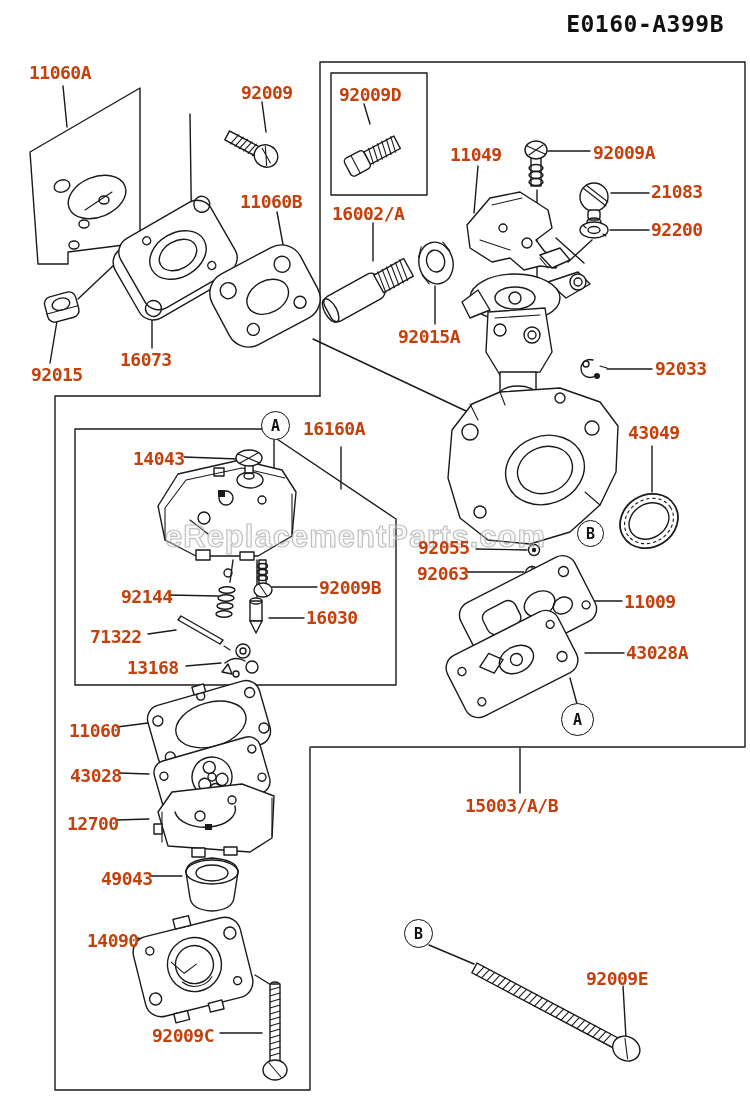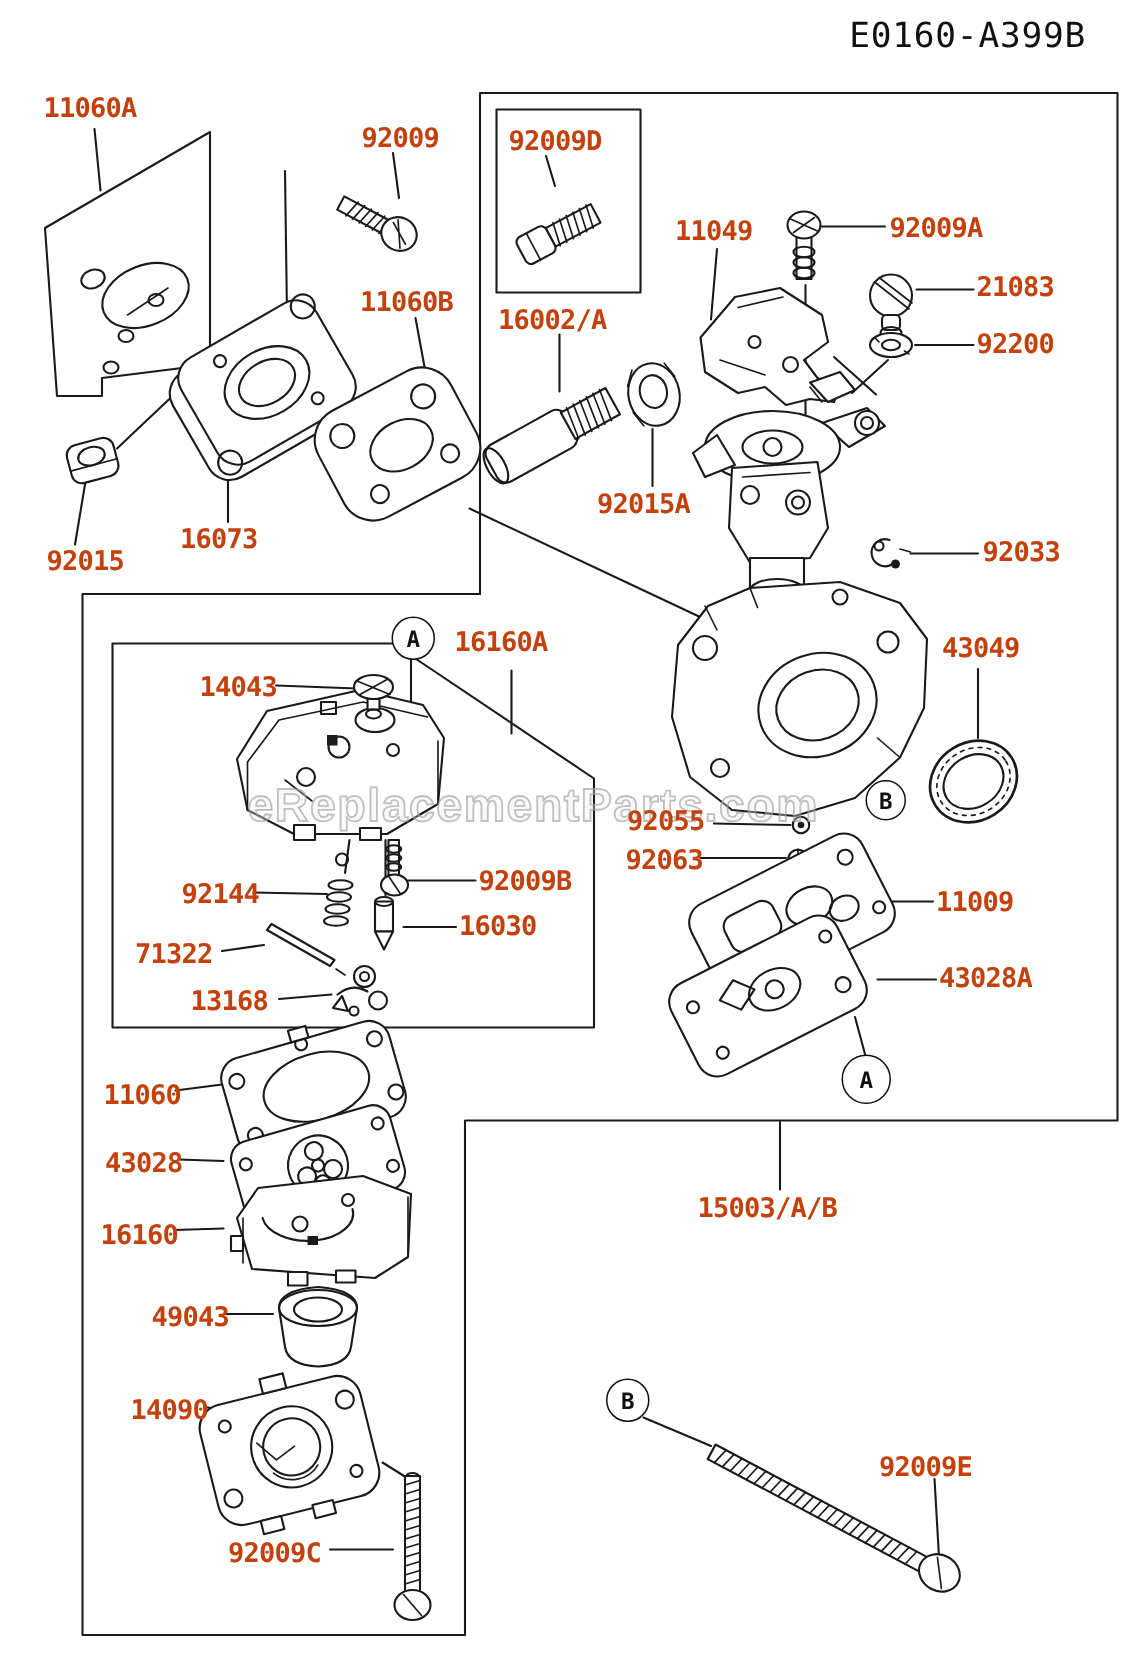--- a/index.html
+++ b/index.html
@@ -6,21 +6,21 @@
   #stage { position:relative; width:750px; height:1106px; background:#fff; overflow:hidden;
            font-family:"DejaVu Sans Mono", monospace; }
   svg { position:absolute; left:0; top:0; z-index:1; }
   .stroke { stroke:#1a1a1a; fill:none; stroke-width:1.4; stroke-linecap:round; stroke-linejoin:round; }
   .f { fill:#ffffff; }
   .thin { stroke-width:1.1; }
   .thick { stroke-width:1.8; }
   .dark { fill:#1a1a1a; stroke:none; }
   .lbl { position:absolute; z-index:3; font-weight:bold; font-size:18px; letter-spacing:-0.5px;
          color:#c2410c; white-space:nowrap; }
-  .title { position:absolute; z-index:3; font-weight:normal; font-size:23px; letter-spacing:0.5px; color:#111; }
+  .title { position:absolute; z-index:3; font-weight:bold; font-size:23px; letter-spacing:0.5px; color:#111; }
   .watermark { position:absolute; z-index:2; font-family:"Liberation Sans", sans-serif; font-weight:bold;
                font-size:31px; letter-spacing:1px; white-space:nowrap;
                color:rgba(235,235,235,0.30); -webkit-text-stroke:1.2px rgba(160,160,160,0.65); }
   .callout { position:absolute; z-index:3; border:1.8px solid #111; border-radius:50%; background:#fff;
              display:flex; align-items:center; justify-content:center;
              font-weight:bold; font-size:15px; color:#111; }
 </style>
 </head>
 <body>
 
@@ -413,21 +413,21 @@
 <div class="lbl" style="left:319px; top:577px;">92009B</div>
 <div class="lbl" style="left:306px; top:607px;">16030</div>
 <div class="lbl" style="left:90px;  top:626px;">71322</div>
 <div class="lbl" style="left:127px; top:657px;">13168</div>
 <div class="lbl" style="left:418px; top:537px;">92055</div>
 <div class="lbl" style="left:417px; top:563px;">92063</div>
 <div class="lbl" style="left:624px; top:591px;">11009</div>
 <div class="lbl" style="left:626px; top:642px;">43028A</div>
 <div class="lbl" style="left:69px;  top:720px;">11060</div>
 <div class="lbl" style="left:70px;  top:765px;">43028</div>
-<div class="lbl" style="left:67px;  top:813px;">16160</div>
+<div class="lbl" style="left:67px;  top:813px;">12700</div>
 <div class="lbl" style="left:101px; top:868px;">49043</div>
 <div class="lbl" style="left:87px;  top:930px;">14090</div>
 <div class="lbl" style="left:152px; top:1025px;">92009C</div>
 <div class="lbl" style="left:465px; top:795px;">15003/A/B</div>
 <div class="lbl" style="left:586px; top:968px;">92009E</div>
 
 <div class="callout" style="left:261px; top:411px; width:27px; height:27px;">A</div>
 <div class="callout" style="left:577px; top:520px; width:25px; height:25px;">B</div>
 <div class="callout" style="left:561px; top:703px; width:31px; height:31px;">A</div>
 <div class="callout" style="left:404px; top:919px; width:27px; height:27px;">B</div>

